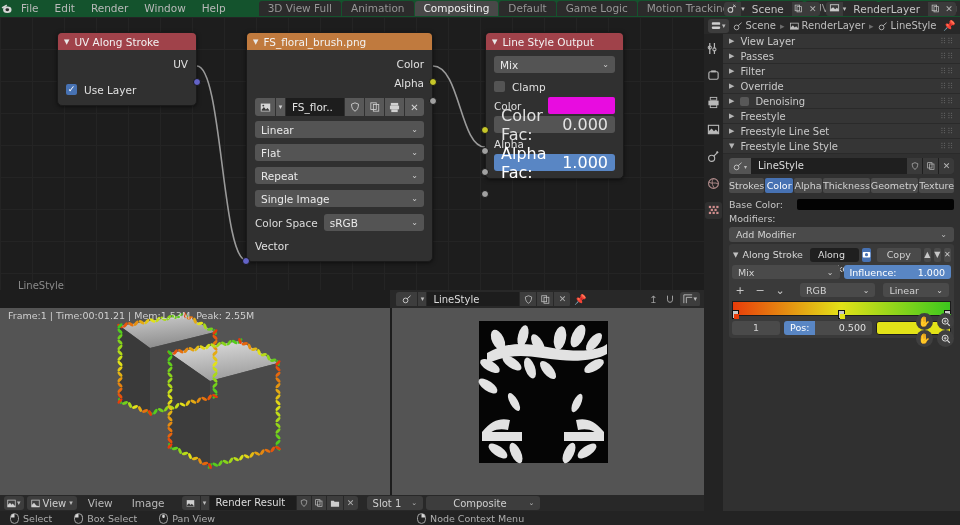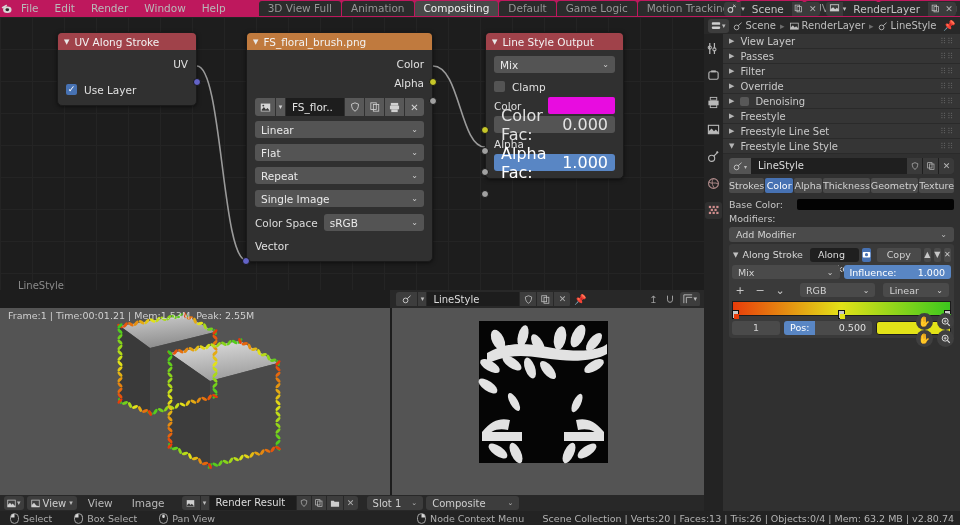--- a/index.html
+++ b/index.html
@@ -6,21 +6,21 @@
   html,body{
     width:960px; height:525px; overflow:hidden;
     background:#1d1d1d;
     font-family:"DejaVu Sans","Liberation Sans",sans-serif;
     font-size:11px; color:#d8d8d8;
     -webkit-font-smoothing:antialiased;
   }
   .app{position:relative;width:960px;height:525px;}
 
   
-  .topbar{position:absolute;left:0;top:0;width:960px;height:17px;background:#be185d;
+  .topbar{position:absolute;left:0;top:0;width:960px;height:17px;background:#14532d;
     display:flex;align-items:center;}
   .blender-logo{width:20px;height:17px;display:flex;align-items:center;justify-content:center;}
   .menu-item{padding:0 8px;line-height:17px;font-size:10.5px;color:#b9b9b9;white-space:nowrap;}
   .ws-tabs{display:flex;align-items:center;margin-left:25px;height:17px;}
   .ws-tab{padding:0 9px;height:15px;line-height:15px;font-size:10.5px;color:#969696;
     background:#2b2b2b;margin-right:1px;border-radius:3px 3px 0 0;white-space:nowrap;}
   .ws-tab.active{background:#484848;color:#f0f0f0;}
   .top-right{position:absolute;right:4px;top:0;height:17px;display:flex;align-items:center;gap:0px;}
   .scene-field{display:flex;align-items:center;height:14px;background:#2b2b2b;border-radius:3px;margin-left:6px;}
   .sf-icon{width:17px;height:14px;display:flex;align-items:center;justify-content:center;background:#3b3b3b;border-radius:3px 0 0 3px;}
@@ -796,21 +796,21 @@
             <path d="M1 2 L4.5 2 L5.5 3.5 L11 3.5 L11 9.5 L1 9.5 Z" fill="#cfcfcf"></path>
           </svg>
       </div>
       <div style="width:14px;height:14px;background:#3d3d3d;border-radius:0 3px 3px 0;display:flex;align-items:center;justify-content:center;font-size:9px;color:#b0b0b0;">✕</div>
     </div>
     <div style="display:flex;align-items:center;background:#3d3d3d;border-radius:3px;height:14px;padding:0 6px;gap:10px;margin-left:6px;">
       <span style="font-size:10px;color:#cfcfcf;">Slot 1</span>
       <span style="font-size:7px;color:#bbb;">⌄</span>
     </div>
     <div style="display:flex;align-items:center;background:#3d3d3d;border-radius:3px;height:14px;padding:0 6px;gap:22px;">
-      <span style="font-size:10px;color:#cfcfcf;">Composite</span>
+      <span style="font-size:10px;color:#cfcfcf;margin-left:21px;">Composite</span>
       <span style="font-size:7px;color:#bbb;">⌄</span>
     </div>
   </div>
 
   <div class="statusbar">
     <div style="display:flex;align-items:center;padding-left:10px;">
       <div class="sb-item">
         <svg width="9" height="11" viewBox="0 0 10 12" class="noi">
           <rect x="0.6" y="0.6" width="8.8" height="10.8" rx="4.2" fill="none" stroke="#b0b0b0"></rect>
           <path d="M1 5 L5 5 L5 0.8 A4.2 4.2 0 0 0 1 5 Z" fill="#d8d8d8"></path>
@@ -833,21 +833,20 @@
         <span>Pan View</span>
       </div>
       <div class="sb-item" style="margin-left:180px;">
         <svg width="9" height="11" viewBox="0 0 10 12" class="noi">
           <rect x="0.6" y="0.6" width="8.8" height="10.8" rx="4.2" fill="none" stroke="#b0b0b0"></rect>
           <path d="M9 5 L5 5 L5 0.8 A4.2 4.2 0 0 1 9 5 Z" fill="#d8d8d8"></path>
         </svg>
         <span>Node Context Menu</span>
       </div>
     </div>
-    <div class="sb-right">Scene Collection | Verts:20 | Faces:13 | Tris:26 | Objects:0/4 | Mem: 63.2 MB | v2.80.74</div>
   </div>
 
   <div class="props">
 
     <div class="props-header">
       <div style="display:flex;align-items:center;background:#3d3d3d;border-radius:3px;height:14px;padding:0 3px;gap:1px;">
         <svg width="10" height="10" viewBox="0 0 12 12" class="noi">
           <rect x="1" y="1.5" width="10" height="3" rx="1" fill="#cfcfcf"></rect>
             <rect x="1" y="6.5" width="10" height="3" rx="1" fill="#cfcfcf"></rect>
         </svg>

